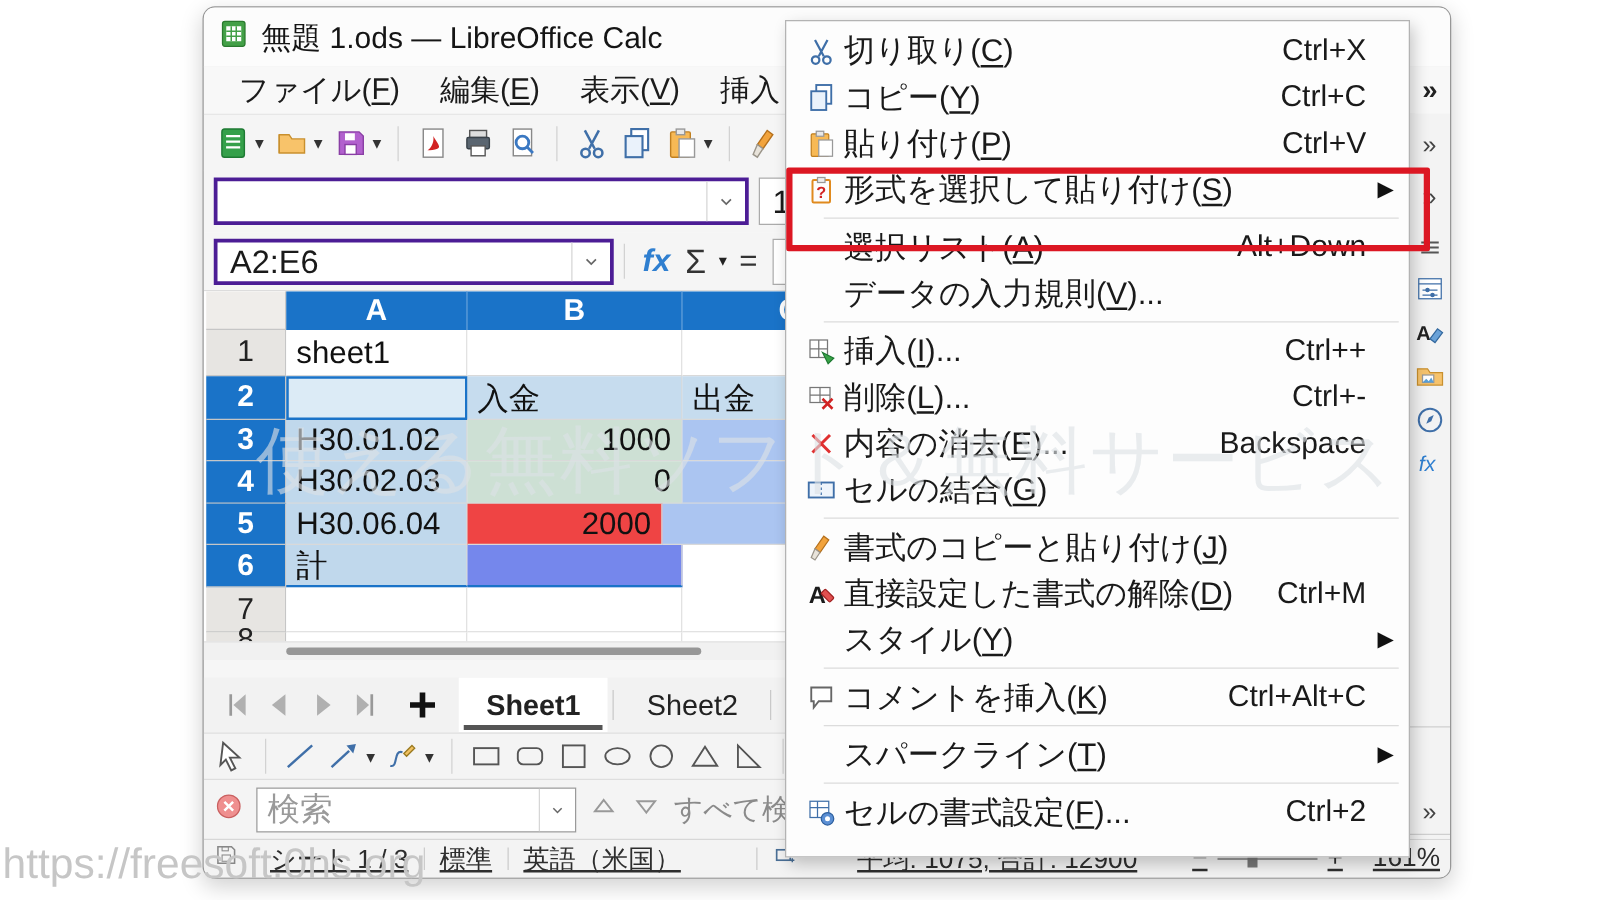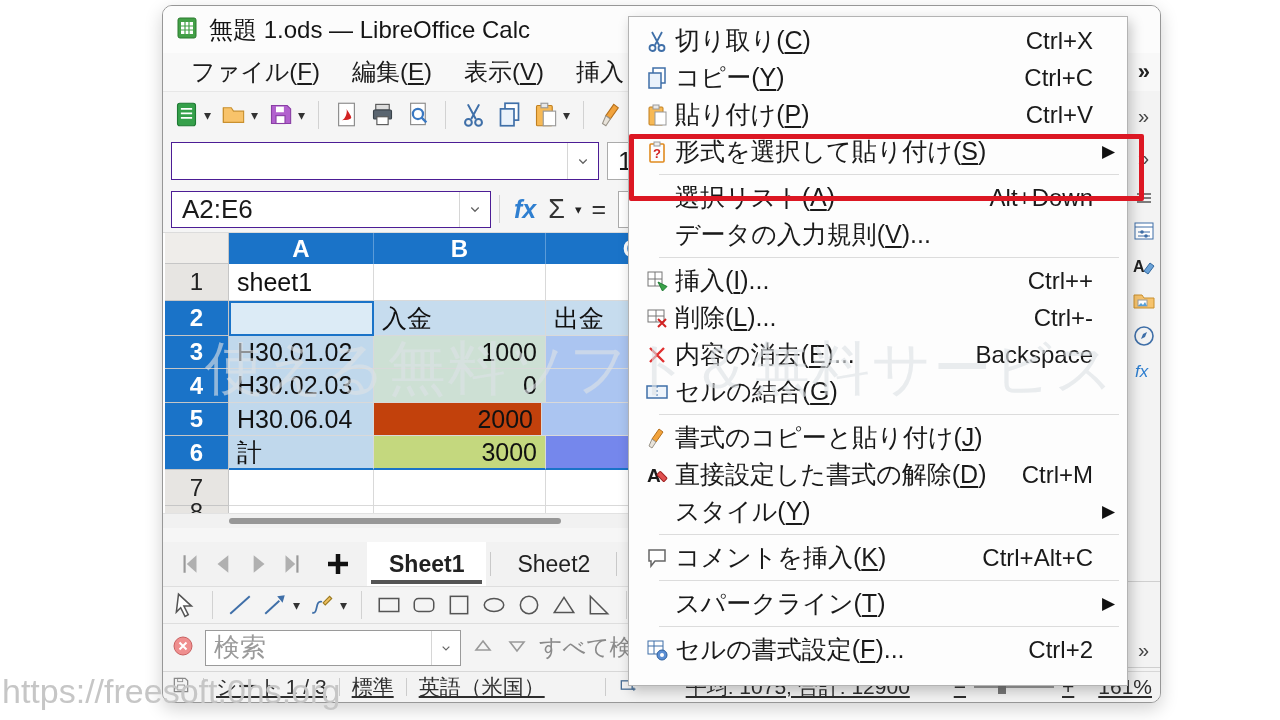--- a/index.html
+++ b/index.html
@@ -16,21 +16,21 @@
   .mb-overflow{position:absolute;right:10px;top:0;height:100%;display:flex;align-items:center;
                font-size:22px;font-weight:bold;color:#222;}
   .toolbar{position:absolute;top:85px;left:0;width:963px;height:45px;background:#f5f5f5;
            border-top:1px solid #e7e7e7;display:flex;align-items:center;padding-left:6px;gap:2px;overflow:hidden;}
   .tb{width:34px;height:36px;display:flex;align-items:center;justify-content:center;flex:none;}
   .tb svg{width:27px;height:27px;}
   .caret{font-size:14px;color:#333;flex:none;margin:0 3px 0 -1px;}
   .vsep{width:1px;height:28px;background:#d2d2d2;margin:0 8px;flex:none;}
   .fontrow{position:absolute;top:130px;left:0;width:963px;height:50px;background:#f5f5f5;display:flex;
            align-items:center;padding-left:8px;}
-  .combo{height:38px;background:#fff;border:1px solid #4c1d95;display:flex;align-items:stretch;box-sizing:border-box;}
+  .combo{height:38px;background:#fff;border:3px solid #4c1d95;display:flex;align-items:stretch;box-sizing:border-box;}
   .combo-text{flex:1;display:flex;align-items:center;padding-left:10px;font-size:26px;color:#1a1a1a;}
   .combo-btn{width:30px;display:flex;align-items:center;justify-content:center;border-left:1px solid #d6d6d6;}
   .fontname{width:428px;}
   .sizebox{margin-left:8px;width:190px;height:38px;background:#fff;border:1px solid #ababab;display:flex;
            align-items:center;padding-left:10px;font-size:26px;color:#1a1a1a;box-sizing:border-box;}
   .formularow{position:absolute;top:180px;left:0;width:963px;height:47px;background:#f5f5f5;display:flex;
               align-items:center;padding-left:8px;border-bottom:1px solid #dcdcdc;box-sizing:border-box;}
   .namebox{width:320px;height:37px;}
   .fsym{font-size:25px;color:#333;margin:0 6px;}
   .fx{color:#2f7fd0;font-style:italic;font-weight:bold;}
@@ -300,27 +300,26 @@
           </div>
           <div class="gridrow">
             <div class="rowhdr sel" style="height: 34px;">4</div>
             <div class="cell" style="width: 145px; height: 34px; background: rgb(192, 216, 236);">H30.02.03</div>
             <div class="cell right" style="width: 172px; height: 34px; background: rgb(205, 224, 212);">0</div>
             <div class="cell" style="width: 172px; height: 34px; background: rgb(171, 197, 241);"></div>
           </div>
           <div class="gridrow">
             <div class="rowhdr sel" style="height: 33px;">5</div>
             <div class="cell" style="width: 145px; height: 33px; background: rgb(192, 216, 236);">H30.06.04</div>
-            <div class="cell right" style="width: 168px; height: 33px; background: #c2410c;">2000</div>
+            <div class="cell right" style="width: 156px; height: 33px; background: #ef4444;">2000</div>
             <div class="cell" style="width: 172px; height: 33px; background: rgb(171, 197, 241);"></div>
           </div>
           <div class="gridrow selbottom">
             <div class="rowhdr sel" style="height: 34px;">6</div>
             <div class="cell" style="width: 145px; height: 34px; background: rgb(192, 216, 236);">計</div>
-            <div class="cell right" style="width: 172px; height: 34px; background: rgb(196, 216, 126);">3000</div>
             <div class="cell" style="width: 172px; height: 34px; background: rgb(117, 135, 236);"></div>
           </div>
           <div class="gridrow">
             <div class="rowhdr" style="height: 36px;">7</div>
             <div class="cell" style="width: 145px; height: 36px;"></div>
             <div class="cell" style="width: 172px; height: 36px;"></div>
             <div class="cell" style="width: 172px; height: 36px;"></div>
           </div>
           <div class="gridrow">
             <div class="rowhdr" style="height: 12px;">8</div>

